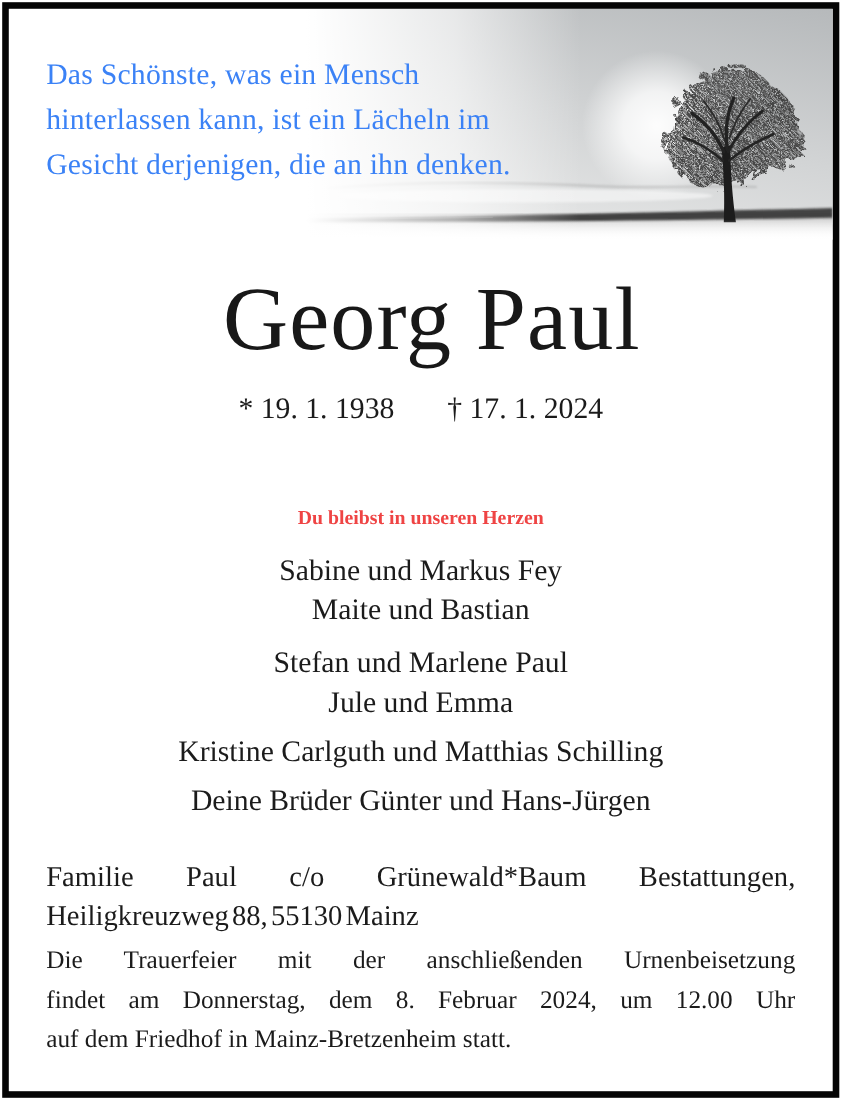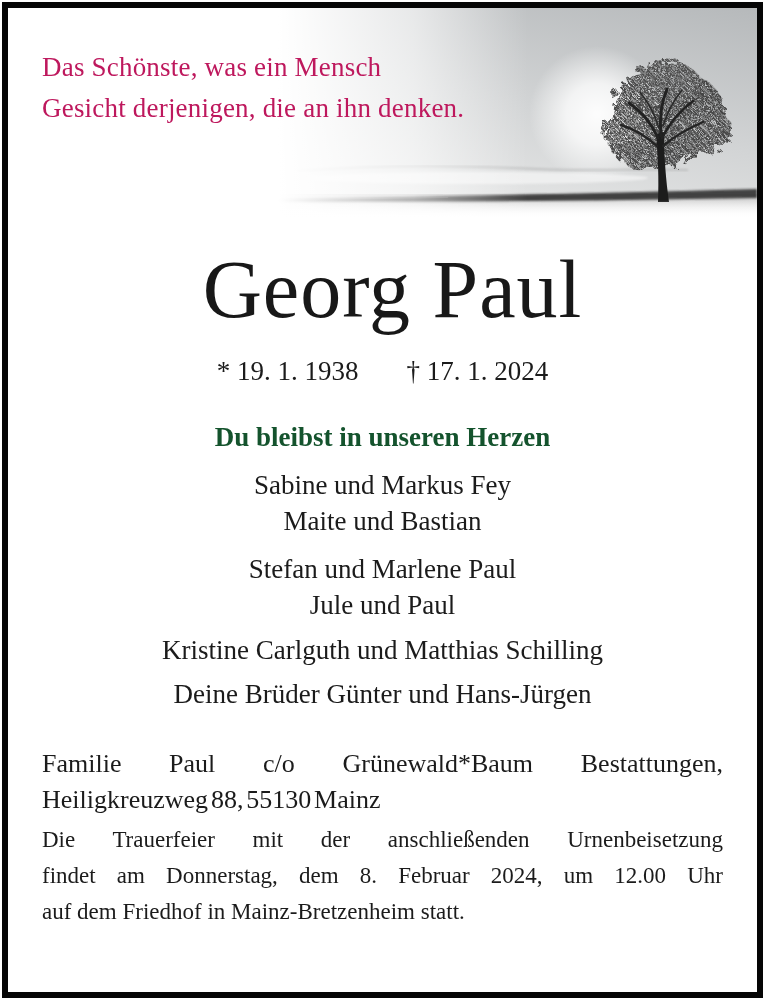--- a/index.html
+++ b/index.html
@@ -14,37 +14,37 @@
     border: 6px solid #050505;
     background: #ffffff;
     overflow: hidden;
   }
   
   .header-art { position: relative; width: 749px; height: 210px; }
   .header-art svg { display: block; width: 749px; height: 210px; }
   .quote {
     position: absolute; left: 34px; top: 39px;
     font-size: 27px; line-height: 41px; letter-spacing: 0.2px;
-    color: #be185d; white-space: nowrap;
+    color: #3b82f6; white-space: nowrap;
   }
   
   .name {
     margin: 24px 0 0 0; text-align: center;
     font-size: 82px; line-height: 95px; font-weight: 400;
     letter-spacing: 1px; color: #181818; padding-left: 20px;
   }
   .dates {
     margin-top: 16px; height: 36px;
     display: flex; justify-content: center; gap: 48px;
     font-size: 27px; line-height: 36px; color: #1b1b1b;
   }
   
   .farewell {
-    margin-top: 30px; text-align: center;
-    font-size: 27px; line-height: 36px; font-weight: 700; color: #14532d;
+    margin-top: 63px; text-align: center;
+    font-size: 18px; line-height: 36px; font-weight: 700; color: #ef4444;
   }
   .mourners { text-align: center; font-size: 27px; line-height: 36px; }
   .mourner-group { margin-top: 12px; }
   .mourner-group.g3 { margin-top: 9px; }
   .mourner-group.g4 { margin-top: 8px; }
   
   .contact { margin: 34px 34px 0 34px; font-size: 26px; line-height: 36px; }
   .funeral { margin: 4px 34px 0 34px; font-size: 23px; line-height: 36px; }
   .jline { text-align: justify; text-align-last: justify; }
   .tight { word-spacing: -0.14em; }
@@ -125,41 +125,42 @@
       </g>
 
       <path d="M140,192.5 C240,192 340,190.5 440,189.5" stroke="#777777" stroke-width="1.2" fill="none" opacity="0.5"></path>
 
       <rect x="0" y="0" width="520" height="210" fill="url(#fadeL)"></rect>
       <rect x="0" y="192" width="749" height="18" fill="url(#fadeB)"></rect>
     </svg>
 
     <div class="quote">
       <div>Das Schönste, was ein Mensch</div>
+      <div>hinterlassen kann, ist ein Lächeln im</div>
       <div>Gesicht derjenigen, die an ihn denken.</div>
     </div>
   </div>
 
   <div class="name">Georg Paul</div>
 
   <div class="dates">
     <span>* 19. 1. 1938</span>
     <span>† 17. 1. 2024</span>
   </div>
 
   <div class="farewell">Du bleibst in unseren Herzen</div>
 
   <div class="mourners">
     <div class="mourner-group">
       <div>Sabine und Markus Fey</div>
       <div>Maite und Bastian</div>
     </div>
     <div class="mourner-group">
       <div>Stefan und Marlene Paul</div>
-      <div>Jule und Paul</div>
+      <div>Jule und Emma</div>
     </div>
     <div class="mourner-group g3">
       <div>Kristine Carlguth und Matthias Schilling</div>
     </div>
     <div class="mourner-group g4">
       <div>Deine Brüder Günter und Hans-Jürgen</div>
     </div>
   </div>
 
   <div class="contact">

